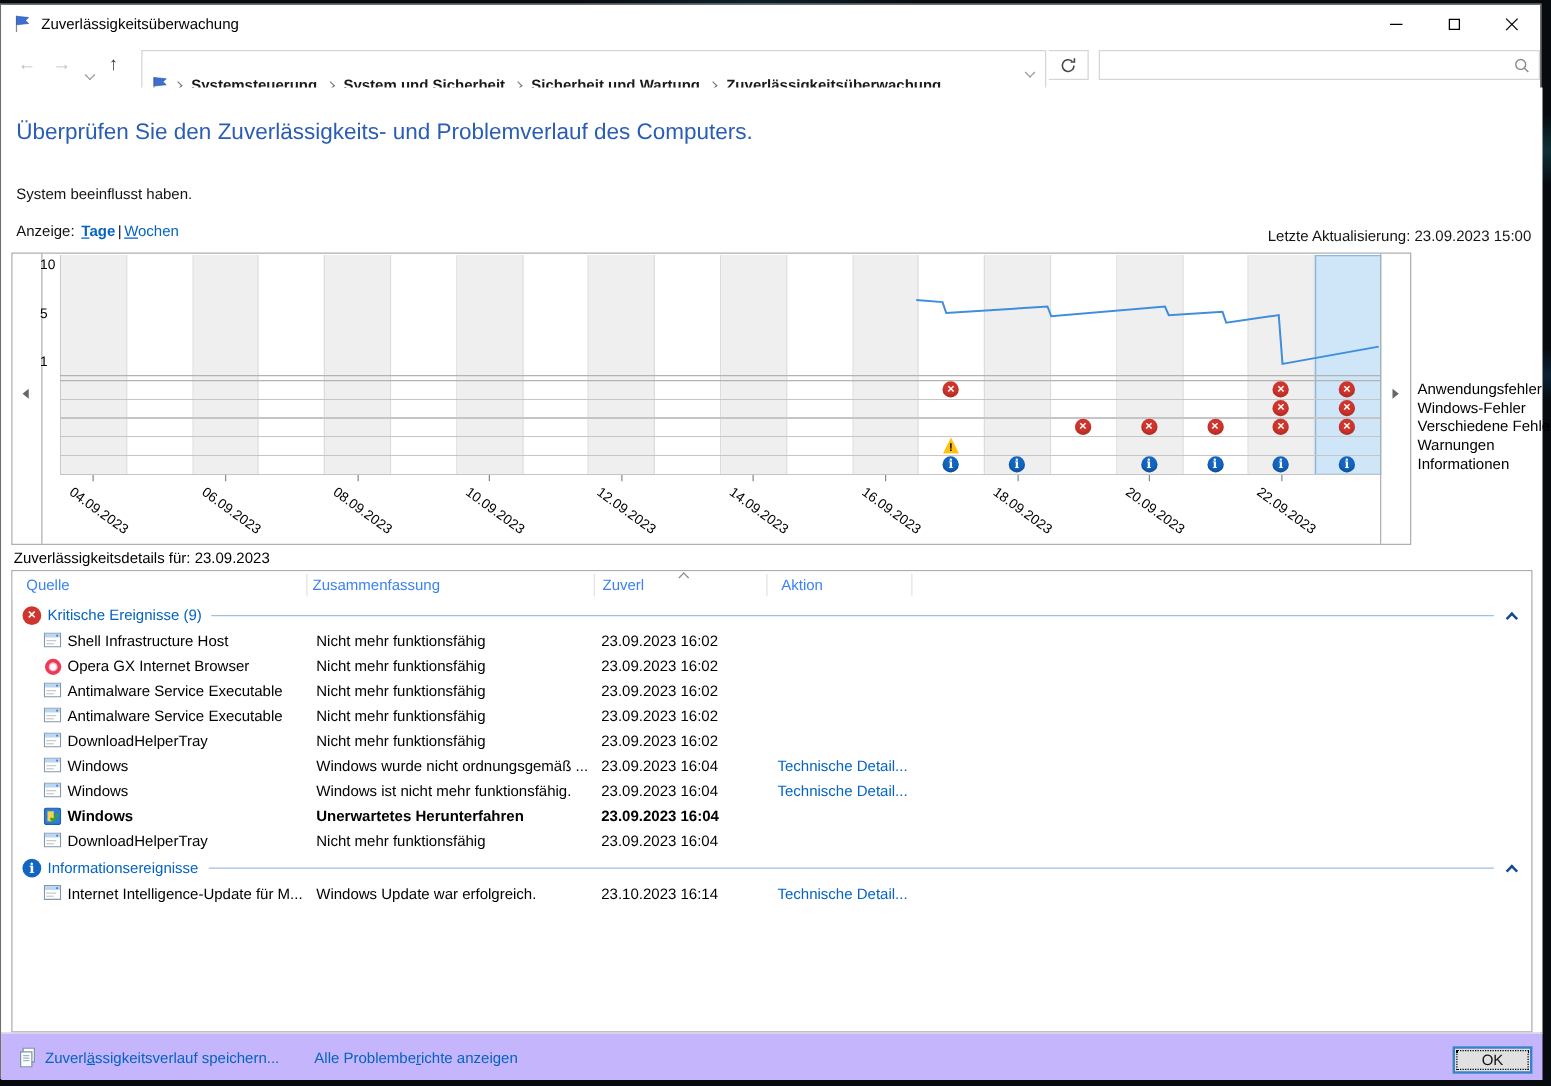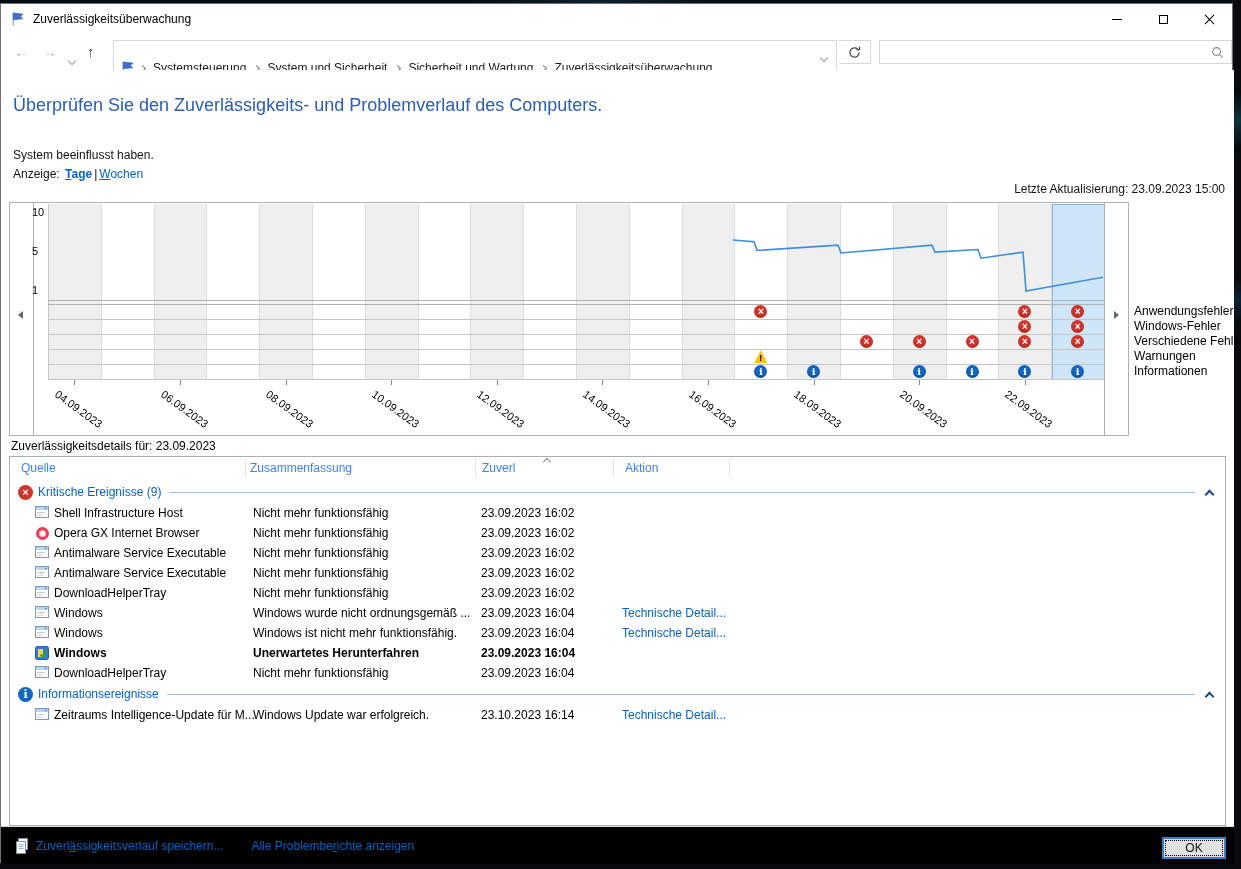--- a/index.html
+++ b/index.html
@@ -37,37 +37,37 @@
 
   
   .toolbar { position:absolute; left:0; top:30px; width:100%; height:36px; background:#fff; }
   .navbtn { position:absolute; top:8px; font-size:15px; line-height:20px; }
   .nav-back { left:13px; color:#bdbdbd; }
   .nav-fwd  { left:41px; color:#bdbdbd; }
   .nav-drop { left:68px; top:15px; }
   .nav-up   { left:86px; color:#3b3b3b; }
   .chev-d { display:inline-block; width:6px; height:6px; border-right:1px solid #9a9a9a; border-bottom:1px solid #9a9a9a; transform:rotate(45deg); }
   .crumbbox { position:absolute; left:112px; top:6px; width:724px; height:40px; border:1px solid #d6d6d6; background:#fff;
-              display:flex; align-items:center; padding:16px 24px 0 6px; }
+              display:flex; align-items:center; padding:16px 24px 0 6px;font-weight:bold; }
   .crumbbox .flag { width:16px; height:16px; margin-right:2px; flex:0 0 auto; }
   .crumb { padding:0 6px; white-space:nowrap; color:#1a1a1a; }
   .csep { display:inline-block; width:5px; height:5px; border-right:1px solid #7a7a7a; border-bottom:1px solid #7a7a7a; transform:rotate(-45deg); margin:0 2px; }
   .crumb-drop { position:absolute; right:9px; top:9px; }
   .refreshbtn { position:absolute; left:838px; top:6px; width:32px; height:24px; border:1px solid #d6d6d6; border-left:none; background:#fff;
                 display:flex; align-items:center; justify-content:center; }
   .searchbox { position:absolute; left:878px; top:6px; width:353px; height:24px; border:1px solid #d6d6d6; background:#fff; }
   .searchbox input { position:absolute; left:4px; top:2px; width:320px; height:18px; border:none; outline:none; font:12px "Liberation Sans","DejaVu Sans",sans-serif; }
   .searchbox svg { position:absolute; right:6px; top:4px; }
 
   
   .content { position:absolute; left:0; top:66px; width:1233px; height:756px; background:#fff; }
   .heading { position:absolute; left:12px; top:25px; font-size:18px; color:#2a5db4; }
   .descline { position:absolute; left:12px; font-size:12px; color:#141414; }
   .desc1 { top:59px; } .desc2 { top:78px; }
-  .viewrow { position:absolute; left:12px; top:97px; font-size:12px; }
+  .viewrow { position:absolute; left:12px; top:108px; font-size:12px; }
   .viewrow a { color:#0563c1; text-decoration:none; margin:0 2px; }
   .viewrow .days { font-weight:bold; }
   .viewrow .key { text-decoration:underline; }
   .lastupdate { position:absolute; right:9px; top:112px; font-size:12px; color:#141414; }
 
   
   .chartframe { position:absolute; left:8px; top:132px; width:1120px; height:234px; border:1px solid #b0b0b0; background:#fff; }
   .lstrip { position:absolute; left:0; top:0; width:24px; height:100%; border-right:1px solid #b0b0b0; }
   .rstrip { position:absolute; left:1094px; top:0; width:24px; height:100%; border-left:1px solid #b0b0b0; }
   .arr-left  { position:absolute; left:8px; top:108px; width:0; height:0; border-right:5px solid #666; border-top:4px solid transparent; border-bottom:4px solid transparent; }
@@ -112,21 +112,21 @@
   .row.bold .cell { font-weight:bold; }
   .ric { position:absolute; left:25px; top:3px; width:14px; height:14px; }
   .cell { position:absolute; top:3px; white-space:nowrap; color:#000; }
   .c-src { left:44px; } .c-sum { left:243px; } .c-date { left:471px; }
   .c-act { left:612px; color:#0563c1; cursor:default; }
   .circ { display:inline-block; width:15px; height:15px; border-radius:50%; color:#fff; text-align:center; font:bold 11px/15px "Liberation Sans","DejaVu Sans",sans-serif; flex:0 0 auto; }
   .circ.red { background:#cf352c; } .circ.blue { background:#1265c0; font-family:"DejaVu Serif",serif; }
   .opera-ring { display:inline-block; width:13px; height:13px; margin:1px; border-radius:50%; border:3px solid #ee3a57; box-shadow:0 0 0 1px #f9b9c4 inset; }
 
   
-  .footer { position:absolute; left:0; top:822px; width:1233px; height:38px; background:#000000; border-top:1px solid #dfdfdf; }
+  .footer { position:absolute; left:0; top:822px; width:1233px; height:38px; background:#c4b5fd; border-top:1px solid #dfdfdf; }
   .footer .links { position:absolute; left:14px; top:11px; display:flex; align-items:center; }
   .flink { color:#0563c1; text-decoration:none; margin-right:28px; }
   .flink .key { text-decoration:underline; }
   .okbtn { position:absolute; right:8px; top:10px; width:64px; height:22px; background:#e1e1e1; border:2px solid #3b80cf;
            font:12px "Liberation Sans","DejaVu Sans",sans-serif; text-align:center; line-height:18px;
            outline:1px dotted #000; outline-offset:-4px; }
 </style>
 </head>
 <body>
 
@@ -426,21 +426,21 @@
               </span>
             </div>
             <div class="row">
               <span class="ric"><span><svg width="14" height="12" viewBox="0 0 14 12">
                     <rect x="0.5" y="0.5" width="13" height="11" fill="#fff" stroke="#8097ad"></rect>
                     <rect x="1" y="1" width="12" height="3" fill="#b9d6f2"></rect>
                     <rect x="10" y="1.8" width="1.4" height="1.4" fill="#3c78c8"></rect>
                     <rect x="2" y="6" width="8" height="1" fill="#c9c9c9"></rect>
                     <rect x="2" y="8.5" width="6" height="1" fill="#c9c9c9"></rect>
                   </svg></span></span>
-              <span class="cell c-src">Zeitraums Intelligence-Update für M...</span>
+              <span class="cell c-src">Internet Intelligence-Update für M...</span>
               <span class="cell c-sum">Windows Update war erfolgreich.</span>
               <span class="cell c-date">23.10.2023 16:14</span>
               <a class="cell c-act">Technische Detail...</a>
             </div>
           </div>
       </div>
     </div>
 
     <div class="footer">
       <div class="links">

